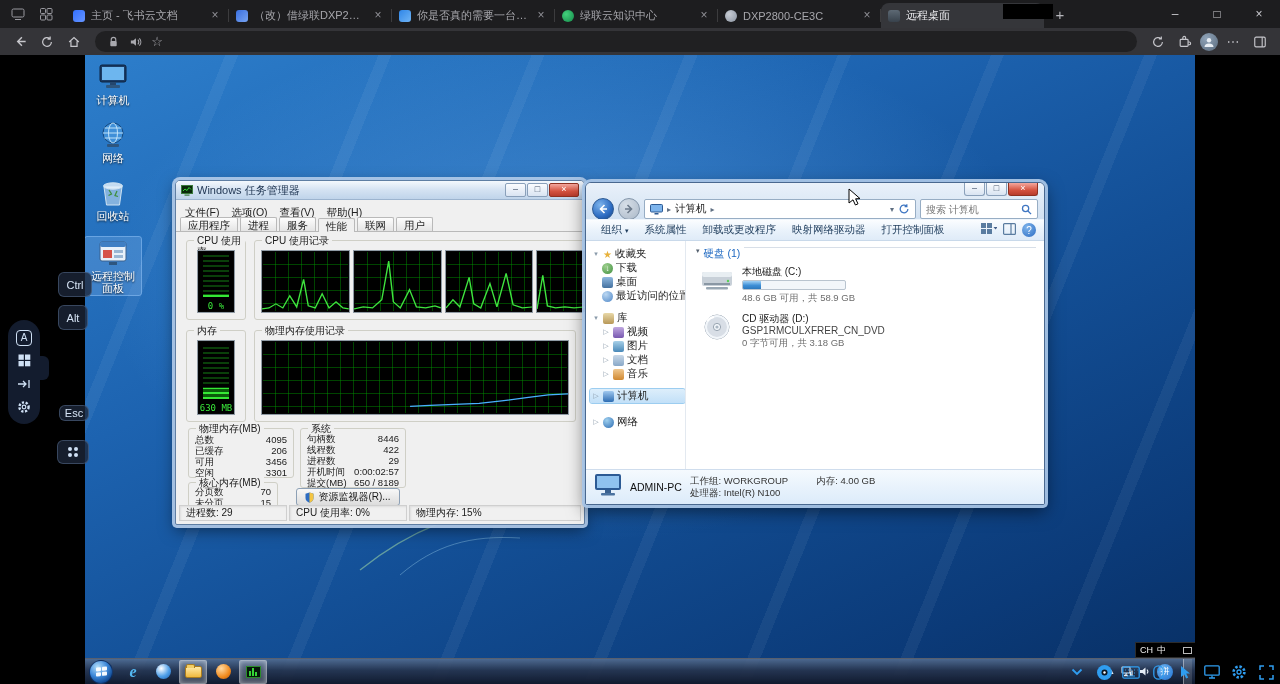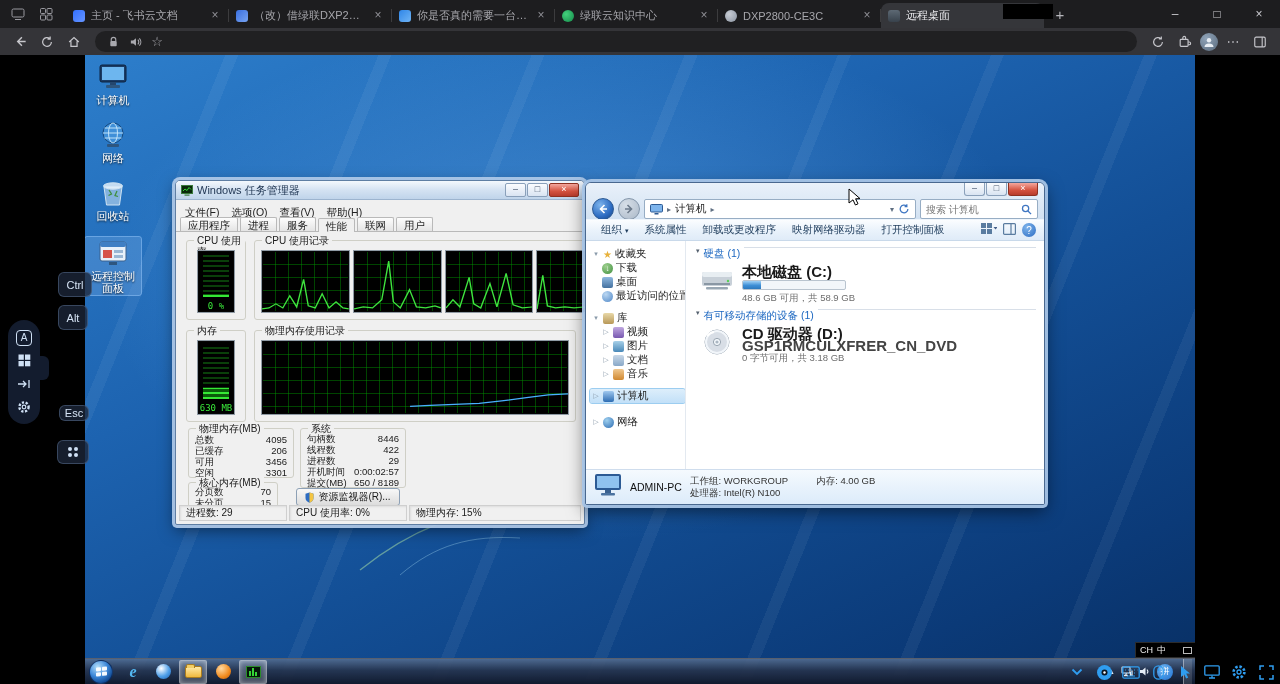--- a/index.html
+++ b/index.html
@@ -151,21 +151,21 @@
   .nav-indent { padding-left:12px; }
   .nav-gap { height:8px; }
   .nav-row.sel { background:linear-gradient(#ddeefb,#c2e0f8); outline:1px solid #9ccdf0; border-radius:2px; }
   #ex-main { flex:1; padding:6px 8px 0 10px; overflow:hidden; }
   .x-section { display:flex; align-items:flex-start; gap:4px; height:15px; }
   .x-sec-arrow { font-size:7px; color:#54606e; }
   .x-sec-title { font-size:10.5px; color:#1a66c0; white-space:nowrap; }
   .x-sec-line { flex:1; height:1px; background:#d8dfe8; }
   .x-item { display:flex; gap:8px; padding:4px 0 6px 4px; }
   .x-item .xi { flex:none; }
-  .x-name { font-size:15px; color:#1a1a1a; line-height:12px;font-weight:bold; }
+  .x-name { font-size:10px; color:#1a1a1a; line-height:12px; }
   .x-detail { font-size:9.5px; color:#6d6d6d; line-height:11px; }
   .x-bar { width:104px; height:10px; border:1px solid #b9c4cf; border-radius:2px; margin:2px 0; background:#f2f6fa; overflow:hidden; }
   .x-bar-fill { height:100%; background:linear-gradient(#9fd0f5,#3f8fd6 55%,#2d78bd); }
   #ex-details { position:absolute; left:0; bottom:0; width:458px; height:35px; border-top:1px solid #cfdded;
     background:linear-gradient(#f5fafe,#dcebfa); display:flex; align-items:center; gap:8px; padding:0 8px; }
   .dt-col { font-size:9.5px; color:#333; line-height:12px; }
   .dt-name { font-size:10.5px; color:#111; }
 
   
   #taskbar { position:absolute; left:0; bottom:0; width:1110px; height:26px;
@@ -685,25 +685,20 @@
                     <rect x="6" y="21" width="22" height="2.5" rx="1" fill="#9aa8b4"></rect>
                   </svg>
               </span>
               <div>
                 <div class="x-name">本地磁盘 (C:)</div>
                 <div class="x-bar">
                     <div class="x-bar-fill" style="width: 18%;"></div>
                   </div>
                 <div class="x-detail">48.6 GB 可用，共 58.9 GB</div>
               </div>
-            </div>
-            <div class="x-section">
-              <span class="x-sec-arrow">▾</span>
-              <span class="x-sec-title">有可移动存储的设备 (1)</span>
-              <span class="x-sec-line"></span>
             </div>
             <div class="x-item">
               <span class="xi">
                 <svg width="34" height="30" viewBox="0 0 34 30">
                     <circle cx="17" cy="14" r="12" fill="#d8dee6" stroke="#98a4b0"></circle>
                     <circle cx="17" cy="14" r="11" fill="none" stroke="#f2f6fa" stroke-width="2"></circle>
                     <circle cx="17" cy="14" r="3.6" fill="#f4f8fc" stroke="#98a4b0"></circle>
                     <circle cx="17" cy="14" r="1.6" fill="#aab6c2"></circle>
                     <path d="M7 8 A11 11 0 0 1 14 4" stroke="#fff" stroke-width="2" fill="none"></path>
                   </svg>

